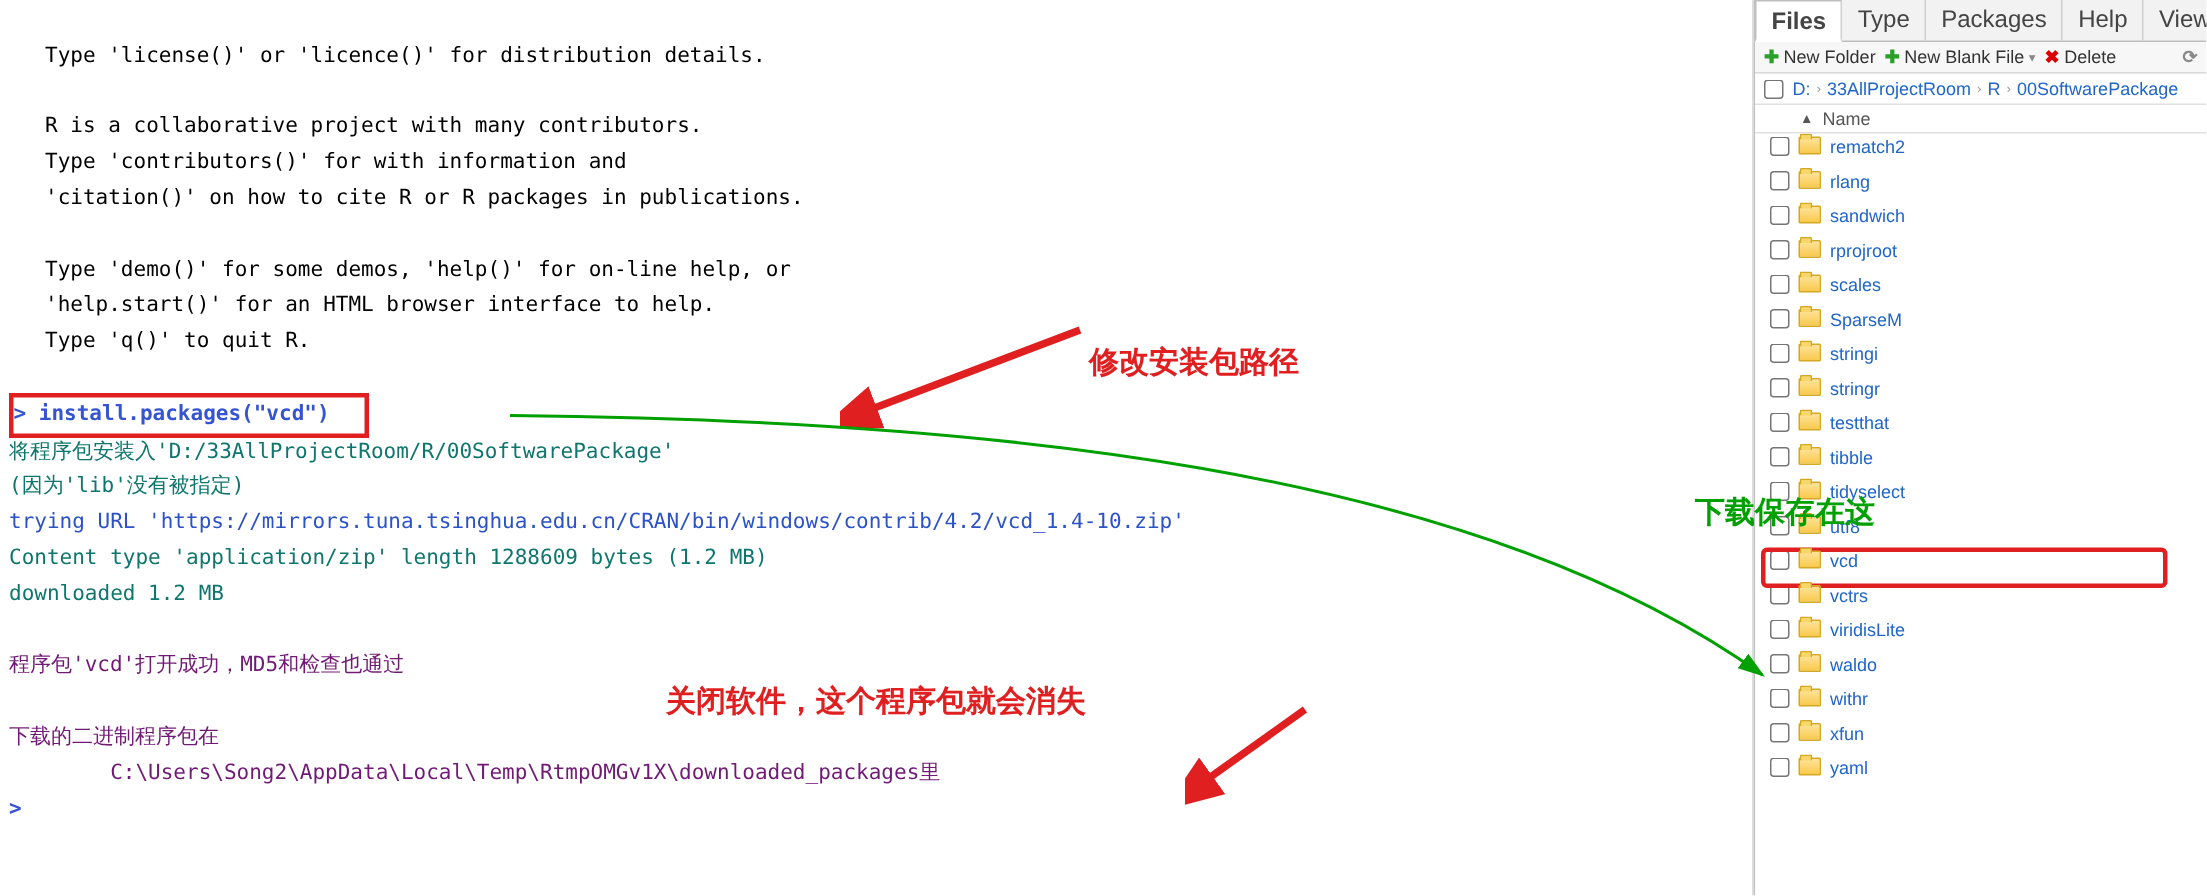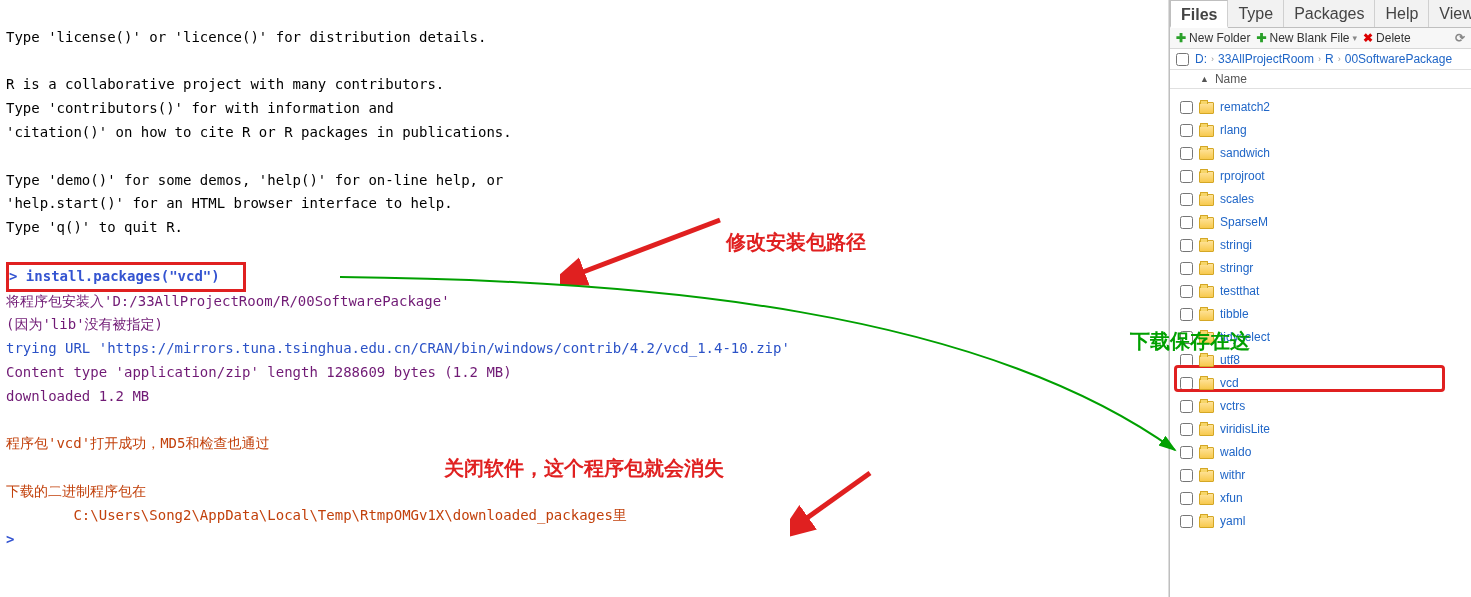--- a/index.html
+++ b/index.html
@@ -16,25 +16,25 @@
     flex: 1;
     padding: 2px 6px 6px 6px;
     white-space: pre;
     line-height: 1.7;
     color: #000;
     background: #fff;
     border-right: 1px solid #ddd;
     position: relative;
     overflow: hidden;
   }
-  .sys  { color: #000; }
+  .sys  { color: #000; margin-left: 24px; }
   .prompt { color: #3454d1; font-weight: bold; }
-  .info { color: #701a75; }
+  .info { color: #0f766e; }
   .url  { color: #2b52c7; }
-  .msg  { color: #c2410c; }
+  .msg  { color: #701a75; }
 
   .boxed-cmd {
     display: inline-block;
     border: 3px solid #e02020;
     padding: 0 6px 0 0;
     margin: -2px 0;
   }
 
   .annot {
     position: absolute;
@@ -123,21 +123,21 @@
     font-size: 12px;
   }
   .header-row .tri { color:#555;font-size:9px;margin-right:6px; }
   .file-list {
     overflow-y: auto;
     height: calc(100% - 100px);
     padding: 2px 0 8px 6px;
   }
   .row {
     display: flex;
-    align-items: flex-end;
+    align-items: flex-start;
     gap: 6px;
     height: 23px;
     font-size: 12px;
     padding-left: 4px;
   }
   .row input[type=checkbox]{ accent-color:#888; }
   .folder-ico {
     width: 15px; height: 12px;
     background: linear-gradient(#ffe39a, #f7c94d);
     border:1px solid #d4a725;

